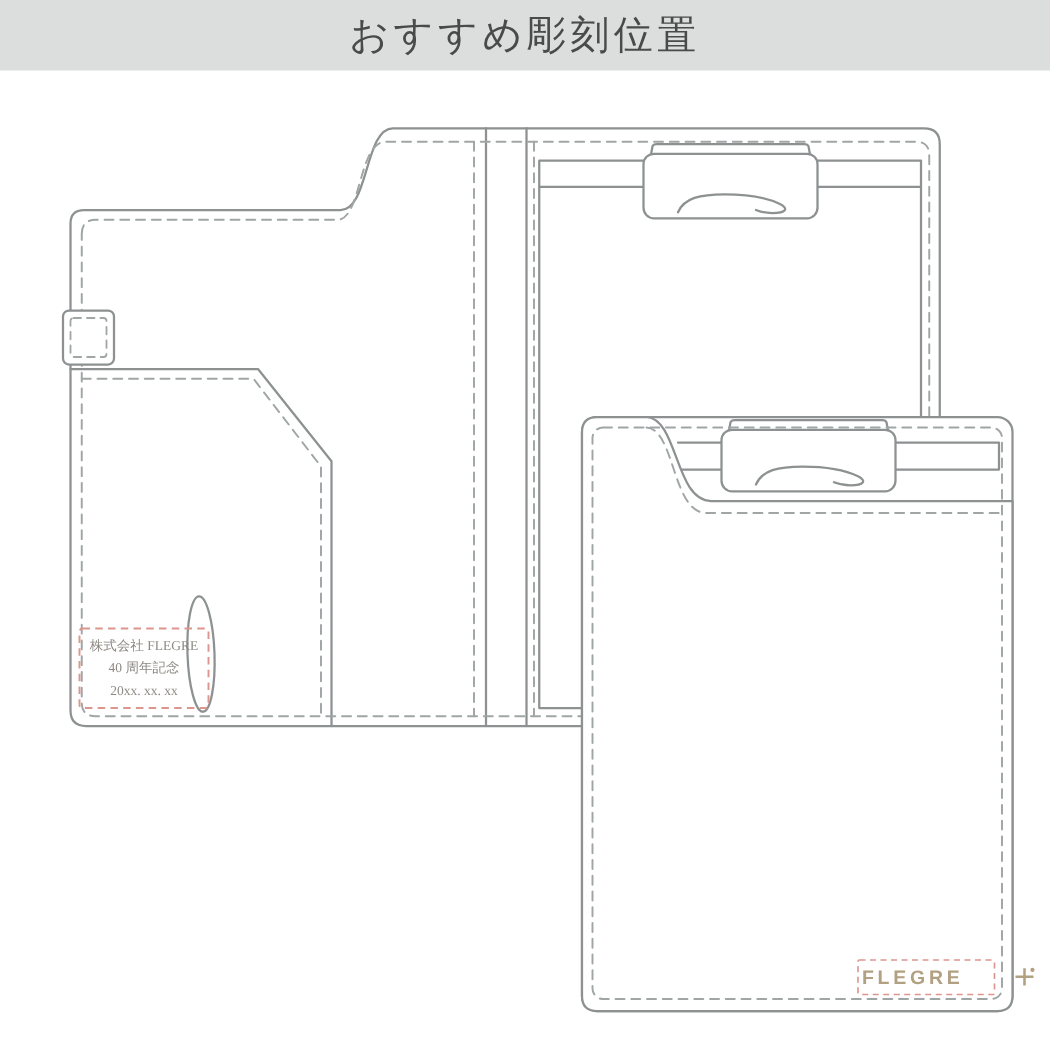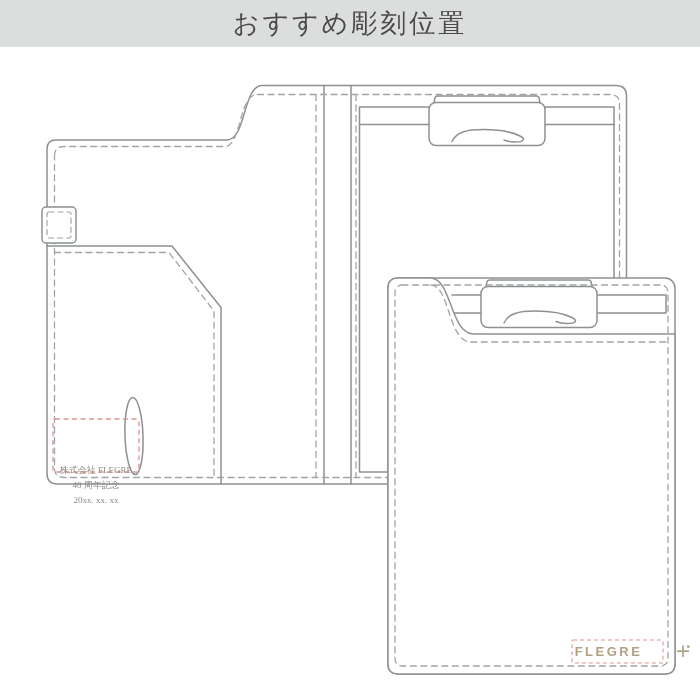--- a/index.html
+++ b/index.html
@@ -14,21 +14,21 @@
   }
   .header h1{
     margin:0;font-size:26px;font-weight:500;color:#4a4a4a;letter-spacing:3px;
     font-family:"Liberation Sans","DejaVu Sans",sans-serif;
   }
   .diagram-svg{position:absolute;left:0;top:0;}
   .engrave-box{
     position:absolute;left:53px;top:419px;width:86px;height:53px;
     display:flex;flex-direction:column;align-items:center;justify-content:center;
     color:#8e8a84;font-family:"Liberation Serif","DejaVu Serif",serif;
-    font-size:9px;line-height:15px;text-align:center;white-space:nowrap;margin-top:40px;
+    font-size:9px;line-height:15px;text-align:center;white-space:nowrap;
   }
   .logo-box{
     position:absolute;left:572px;top:640px;width:91px;height:23px;
     display:flex;align-items:center;justify-content:center;
     color:#b2a083;font-weight:bold;font-size:13px;letter-spacing:2.5px;gap:33px;
   }
   .logo-bar{
     display:inline-block;width:6px;height:1.6px;background:#b2a083;
     margin-right:-2px;margin-top:1px;
   }

